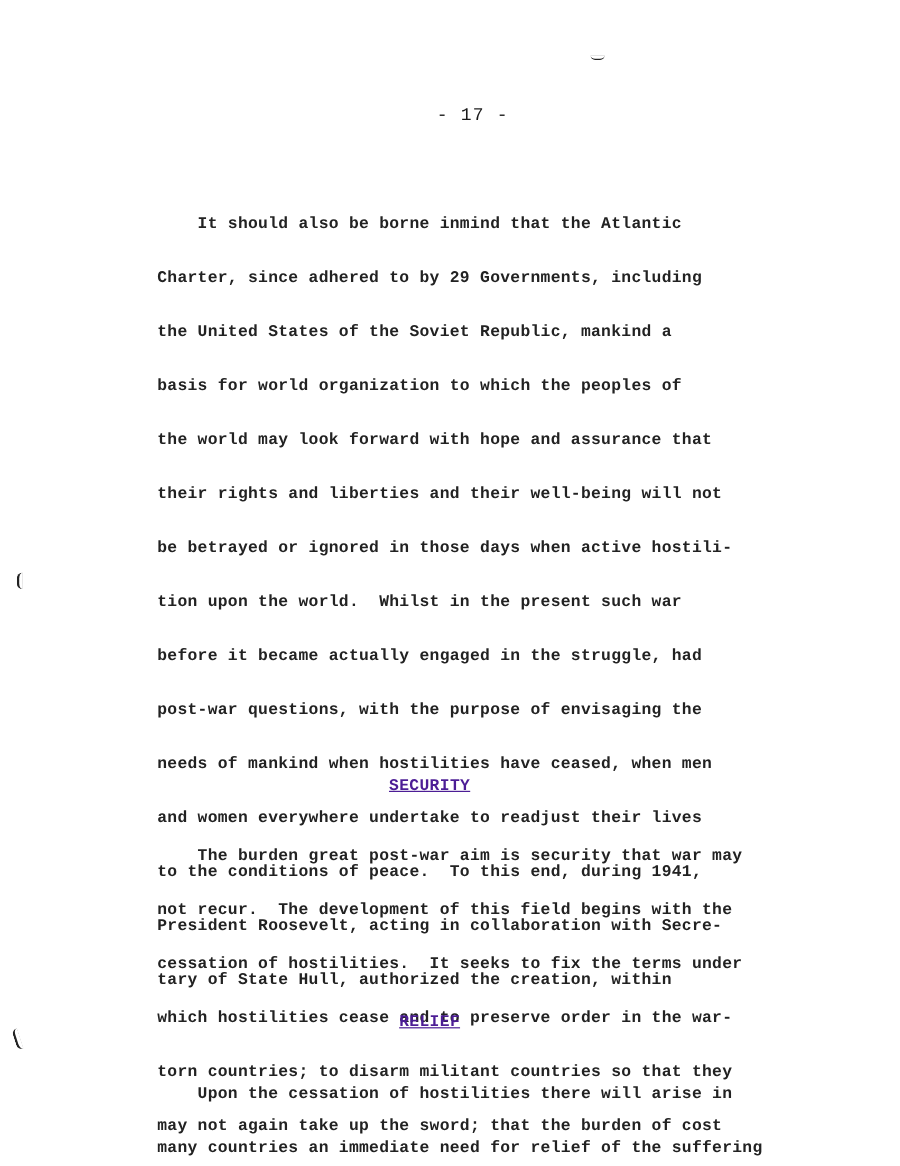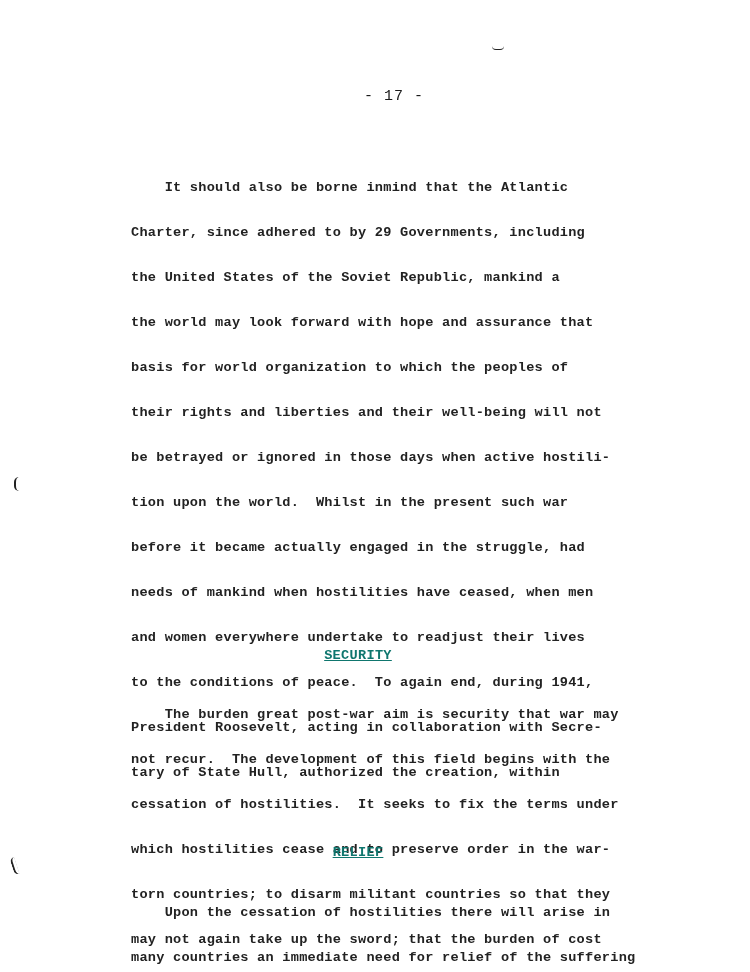--- a/index.html
+++ b/index.html
@@ -66,49 +66,50 @@
   .para3 { top: 875px; }
   .heading {
     position: absolute;
     left: 0;
     width: 716px;
     text-align: center;
     font-size: 13.6px;
     font-weight: bold;
     text-decoration: underline;
     letter-spacing: 0.3px;
-    color: #0f766e;
+    color: #4c1d95;
   }
   .heading.security { top: 648px; }
   .heading.relief { top: 845px; }
 </style>
 </head>
 <body>
 
 <div class="page">
 
   <div class="mark-top"></div>
   <div class="mark-left one"></div>
   <div class="mark-left two"></div>
 
   <div class="page-number">- 17 -</div>
 
   <div class="body-text para1">
     <span class="line">    It should also be borne inmind that the Atlantic</span>
     <span class="line">Charter, since adhered to by 29 Governments, including</span>
     <span class="line">the United States of the Soviet Republic, mankind a</span>
+    <span class="line">basis for world organization to which the peoples of</span>
     <span class="line">the world may look forward with hope and assurance that</span>
-    <span class="line">basis for world organization to which the peoples of</span>
     <span class="line">their rights and liberties and their well-being will not</span>
     <span class="line">be betrayed or ignored in those days when active hostili-</span>
     <span class="line">tion upon the world.  Whilst in the present such war</span>
     <span class="line">before it became actually engaged in the struggle, had</span>
+    <span class="line">post-war questions, with the purpose of envisaging the</span>
     <span class="line">needs of mankind when hostilities have ceased, when men</span>
     <span class="line">and women everywhere undertake to readjust their lives</span>
-    <span class="line">to the conditions of peace.  To again end, during 1941,</span>
+    <span class="line">to the conditions of peace.  To this end, during 1941,</span>
     <span class="line">President Roosevelt, acting in collaboration with Secre-</span>
     <span class="line">tary of State Hull, authorized the creation, within</span>
     
     
     
     
     
     
     
     

